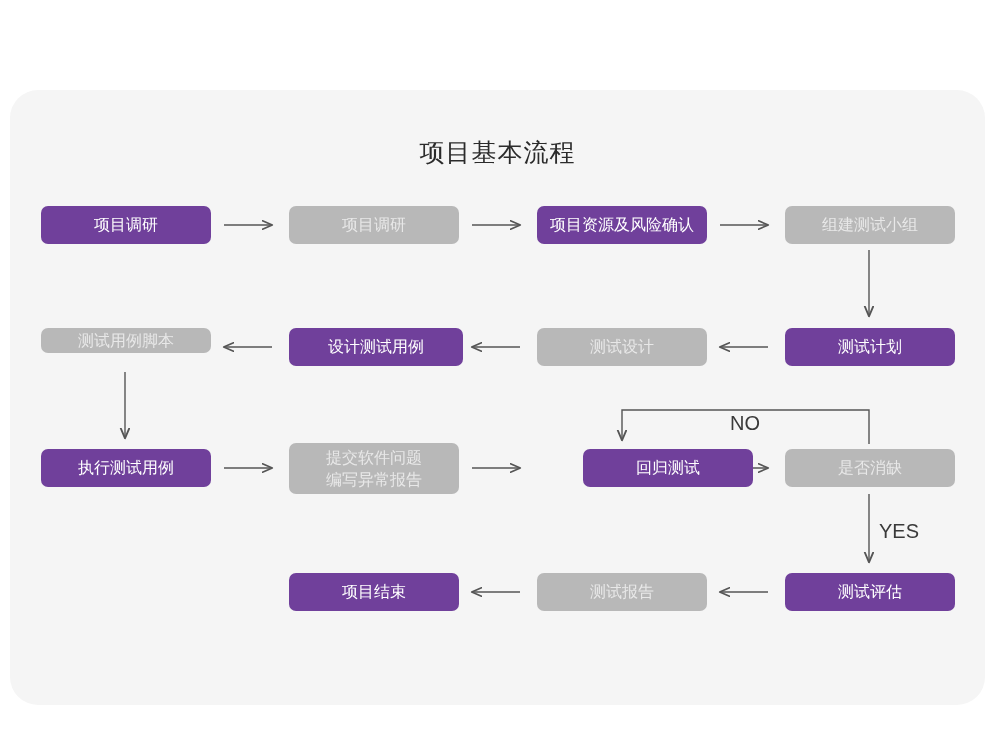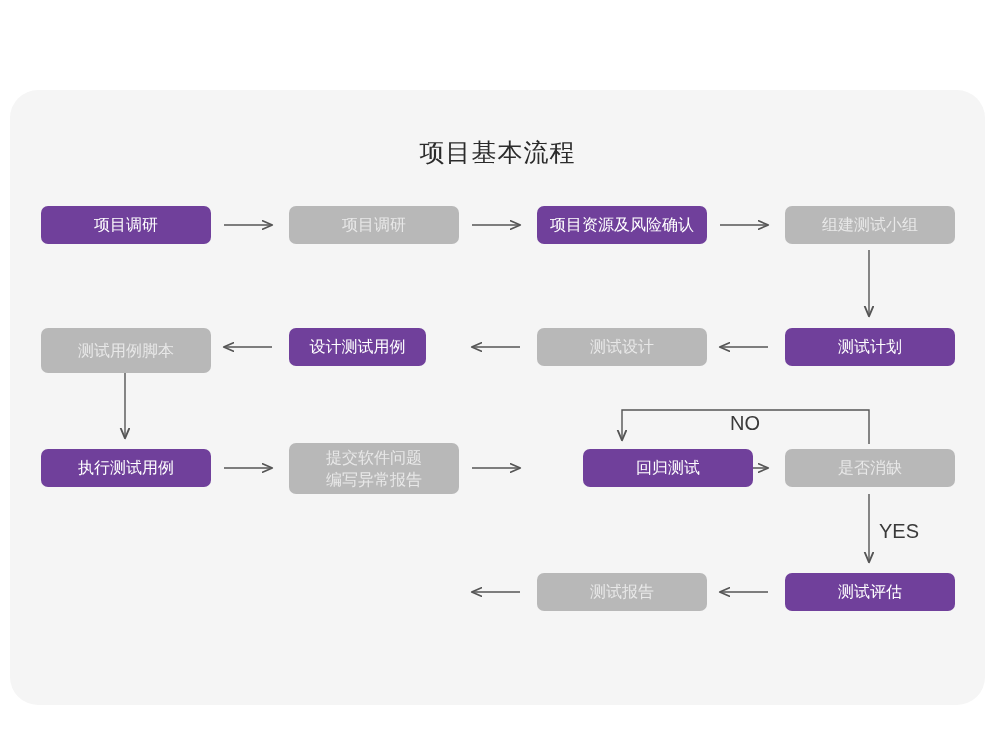--- a/index.html
+++ b/index.html
@@ -127,27 +127,28 @@
   </svg>
 
   <div class="edge-label" style="left:730px; top:412px;">NO</div>
   <div class="edge-label" style="left:879px; top:520px;">YES</div>
 
   <div class="node purple" style="left:41px;  top:206px; width:170px; height:38px;">项目调研</div>
   <div class="node gray" style="left:289px; top:206px; width:170px; height:38px;">项目调研</div>
   <div class="node purple" style="left:537px; top:206px; width:170px; height:38px;">项目资源及风险确认</div>
   <div class="node gray" style="left:785px; top:206px; width:170px; height:38px;">组建测试小组</div>
 
-  <div class="node gray" style="left:41px;  top:328px; width:170px; height:45px;">测试用例脚本</div>
-  <div class="node purple" style="left:289px; top:328px; width:137px; height:38px;">设计测试用例</div>
+  <div class="node gray" style="left:41px;  top:328px; width:170px; height:25px;">测试用例脚本</div>
+  <div class="node purple" style="left:289px; top:328px; width:174px; height:38px;">设计测试用例</div>
   <div class="node gray" style="left:537px; top:328px; width:170px; height:38px;">测试设计</div>
   <div class="node purple" style="left:41px;  top:449px; width:170px; height:38px;">执行测试用例</div>
 
   <div class="node purple" style="left:785px; top:328px; width:170px; height:38px;">测试计划</div>
   <div class="node gray" style="left:289px; top:443px; width:170px; height:51px; white-space:pre-line;">提交软件问题
 编写异常报告</div>
   <div class="node purple" style="left:537px; top:449px; width:170px; height:38px;margin-left:46px;">回归测试</div>
   <div class="node gray" style="left:785px; top:449px; width:170px; height:38px;">是否消缺</div>
 
+  <div class="node purple" style="left:289px; top:573px; width:170px; height:38px;">项目结束</div>
   <div class="node gray" style="left:537px; top:573px; width:170px; height:38px;">测试报告</div>
   <div class="node purple" style="left:785px; top:573px; width:170px; height:38px;">测试评估</div>
 
 </div>
 
 </body></html>

